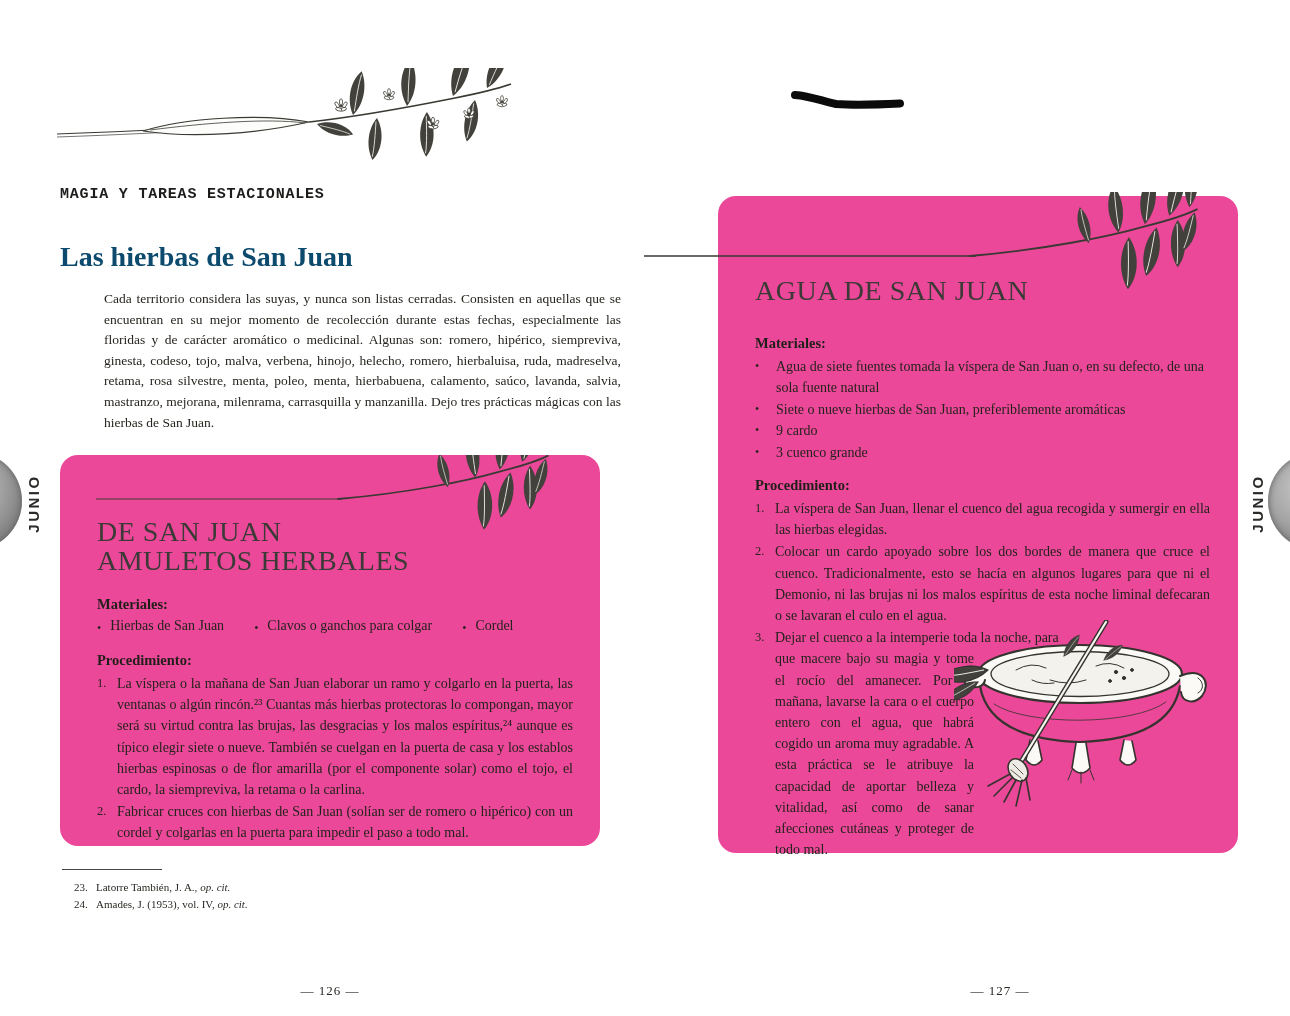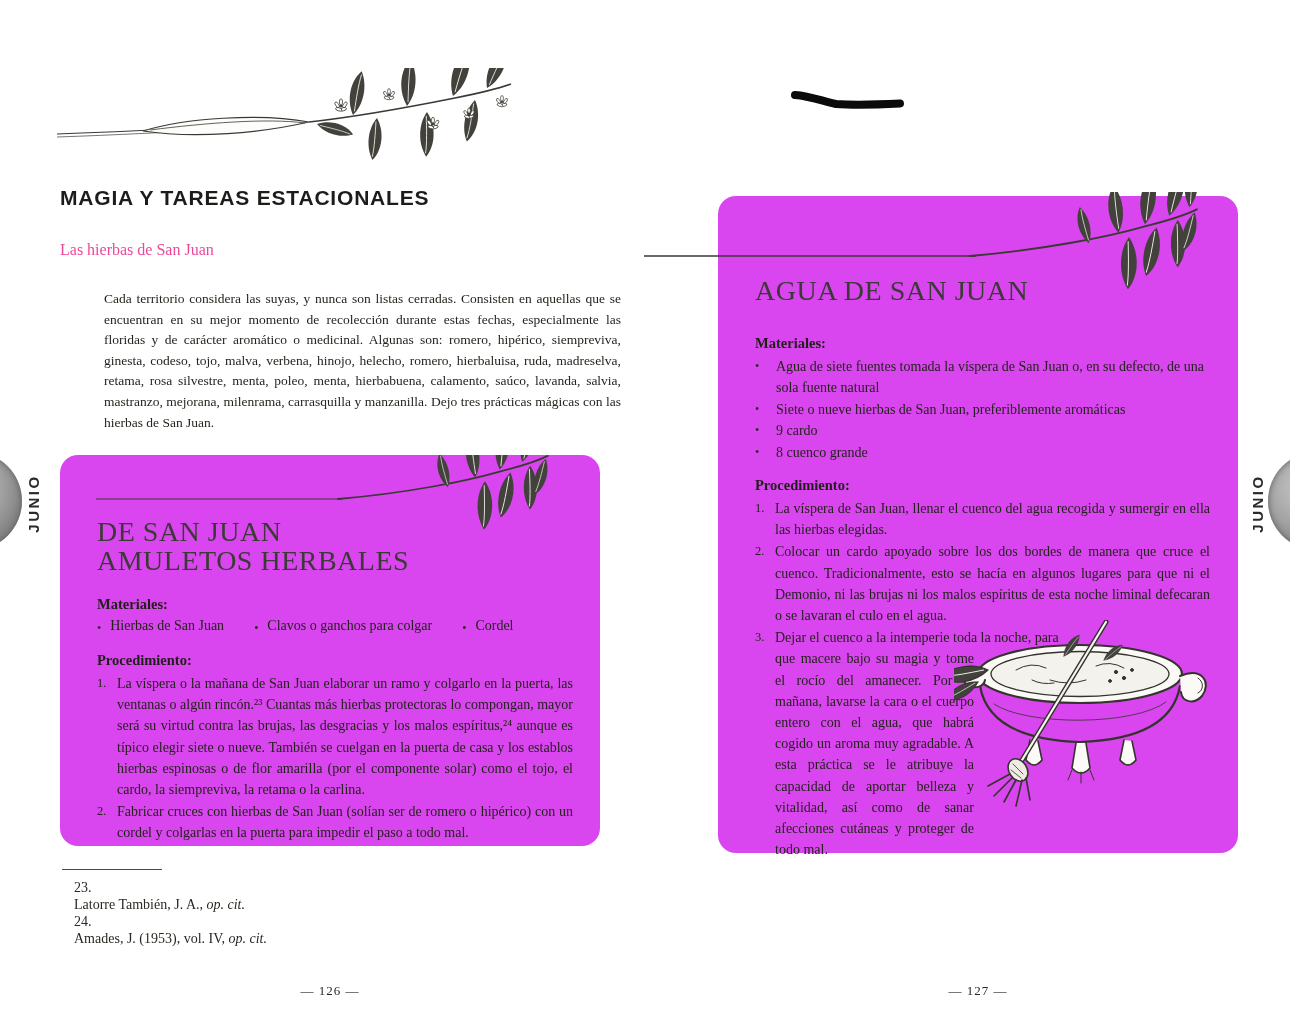--- a/index.html
+++ b/index.html
@@ -3,47 +3,47 @@
 <meta charset="utf-8">
 <style>
   html,body{margin:0;padding:0;}
   body{
     width:1290px;height:1016px;position:relative;background:#ffffff;
     font-family:"Liberation Serif", serif;color:#24221c;overflow:hidden;
   }
   .abs{position:absolute;}
   
   .section-title{
-    font-family:Liberation Sans, sans-serif;font-weight:700;
-    font-size:21px;letter-spacing:.8px;color:#1d1c1a;
-  }
-  .subsection-title{font-weight:400;font-size:16px;color:#ec4899;}
+    font-family:Liberation Mono, monospace;font-weight:700;
+    font-size:15px;letter-spacing:.8px;color:#1d1c1a;
+  }
+  .subsection-title{font-weight:700;font-size:28px;color:#0c4a6e;}
   .intro{
     width:517px;text-align:justify;font-size:13.5px;line-height:20.6px;color:#26241e;margin-left:44px;
   }
-  .gray-box{background:#d946ef;border-radius:18px;}
+  .gray-box{background:#ec4899;border-radius:18px;}
   .box-title{
     font-family:"Liberation Serif", serif;font-weight:400;font-size:28px;
     line-height:29px;letter-spacing:.5px;color:#3b3a36;
   }
   .lbl{font-weight:700;font-size:14.5px;color:#201e19;margin-top:8px;}
   .hrow{display:flex;gap:30px;margin-top:5px;}
   .hrow .bitem{display:flex;gap:9px;font-size:14px;}
   .bullet{font-size:12px;line-height:21px;color:#26241e;}
   .vbullets{margin-top:4px;}
   .vitem{display:flex;}
   .vitem .bullet{width:21px;flex:none;}
   .vitem .btxt{flex:1;text-align:left;font-size:14px;line-height:21.4px;}
   .steps{margin-top:4px;}
   .step{display:flex;margin-bottom:1px;}
   .step-num{width:20px;flex:none;font-size:12.5px;line-height:21.2px;color:#26241e;}
   .step-body{flex:1;text-align:justify;font-size:14px;line-height:21.2px;}
   .bowl-float{float:right;width:228px;height:198px;margin-left:8px;}
   .fn-rule{height:1px;background:#4a4843;}
-  .fnote{display:flex;font-size:14px;line-height:17px;color:#2a2822;flex-direction:column;}
+  .fnote{display:flex;font-size:11px;line-height:17px;color:#2a2822;}
   .fnote .fn-num{width:22px;flex:none;}
   .pagenum{font-size:13px;letter-spacing:1px;color:#2a2822;text-align:center;margin-top:41px;}
   
   .tab{
     font-family:"Liberation Sans", sans-serif;font-weight:700;font-size:15px;
     letter-spacing:2.5px;color:#2b2a28;transform:rotate(-90deg);white-space:nowrap;
   }
   .tab-wrap{display:flex;align-items:center;justify-content:center;width:40px;height:96px;}
   .moon{
     width:98px;height:98px;border-radius:50%;
@@ -185,21 +185,21 @@
       <div class="vitem">
         <span class="bullet">•</span>
         <span class="btxt">Siete o nueve hierbas de San Juan, preferiblemente aromáticas</span>
       </div>
       <div class="vitem">
         <span class="bullet">•</span>
         <span class="btxt">9 cardo</span>
       </div>
       <div class="vitem">
         <span class="bullet">•</span>
-        <span class="btxt">8 cuenco grande</span>
+        <span class="btxt">3 cuenco grande</span>
       </div>
     </div>
     <div class="lbl" style="margin-top:14px">Procedimiento:</div>
     <div class="steps">
       <div class="step">
         <span class="step-num">1.</span>
         <div class="step-body">La víspera de San Juan, llenar el cuenco del agua recogida y sumergir en ella las hierbas elegidas.</div>
       </div>
       <div class="step">
         <span class="step-num">2.</span>
@@ -255,18 +255,18 @@
       <path d="M59 144 l10 10 M57 150 l10 8" stroke-width="0.8"></path>
     </g>
   </svg>
 </div>
 
 <svg class="abs" style="left:640px;top:192px" width="560" height="135" viewBox="0 0 560 135">
   <line x1="4" y1="64" x2="336" y2="64" stroke="#3a3933" stroke-width="1.3"></line>
   <use href="#twig" transform="translate(330,64) scale(1.06)"></use>
 </svg>
 
-<div class="abs pagenum" style="left:718px;top:942px;width:520px">— 127 —</div>
+<div class="abs pagenum" style="left:740px;top:942px;width:520px">— 127 —</div>
 
 <div class="abs moon" style="left:1268px;top:452px"></div>
 <div class="abs tab-wrap" style="left:1237px;top:455px">
   <span class="tab">JUNIO</span>
 </div>
 
 </body></html>

